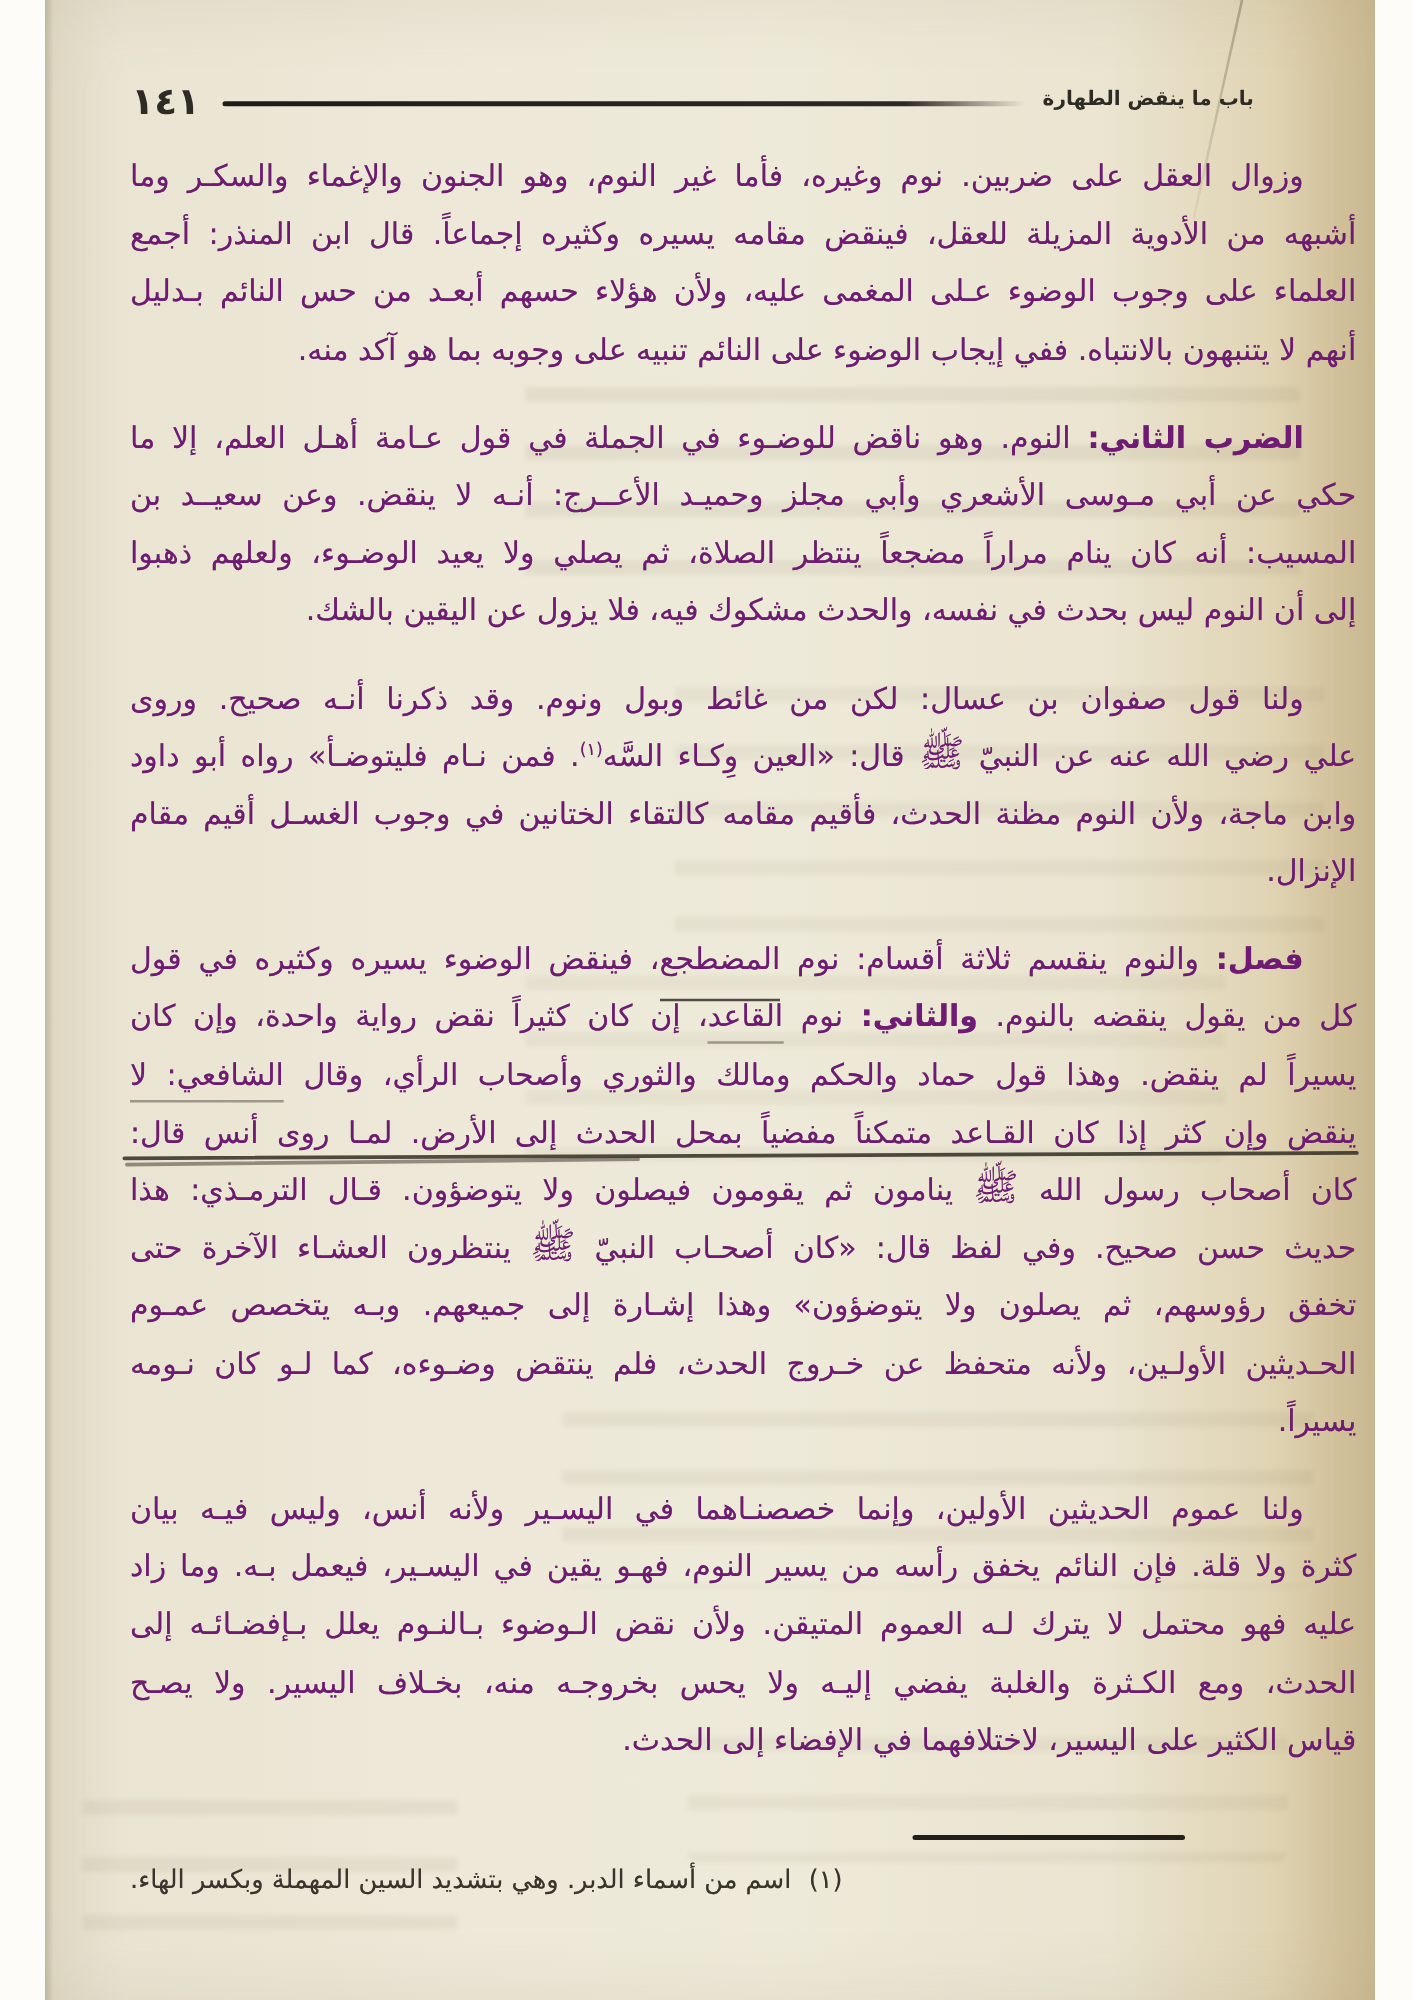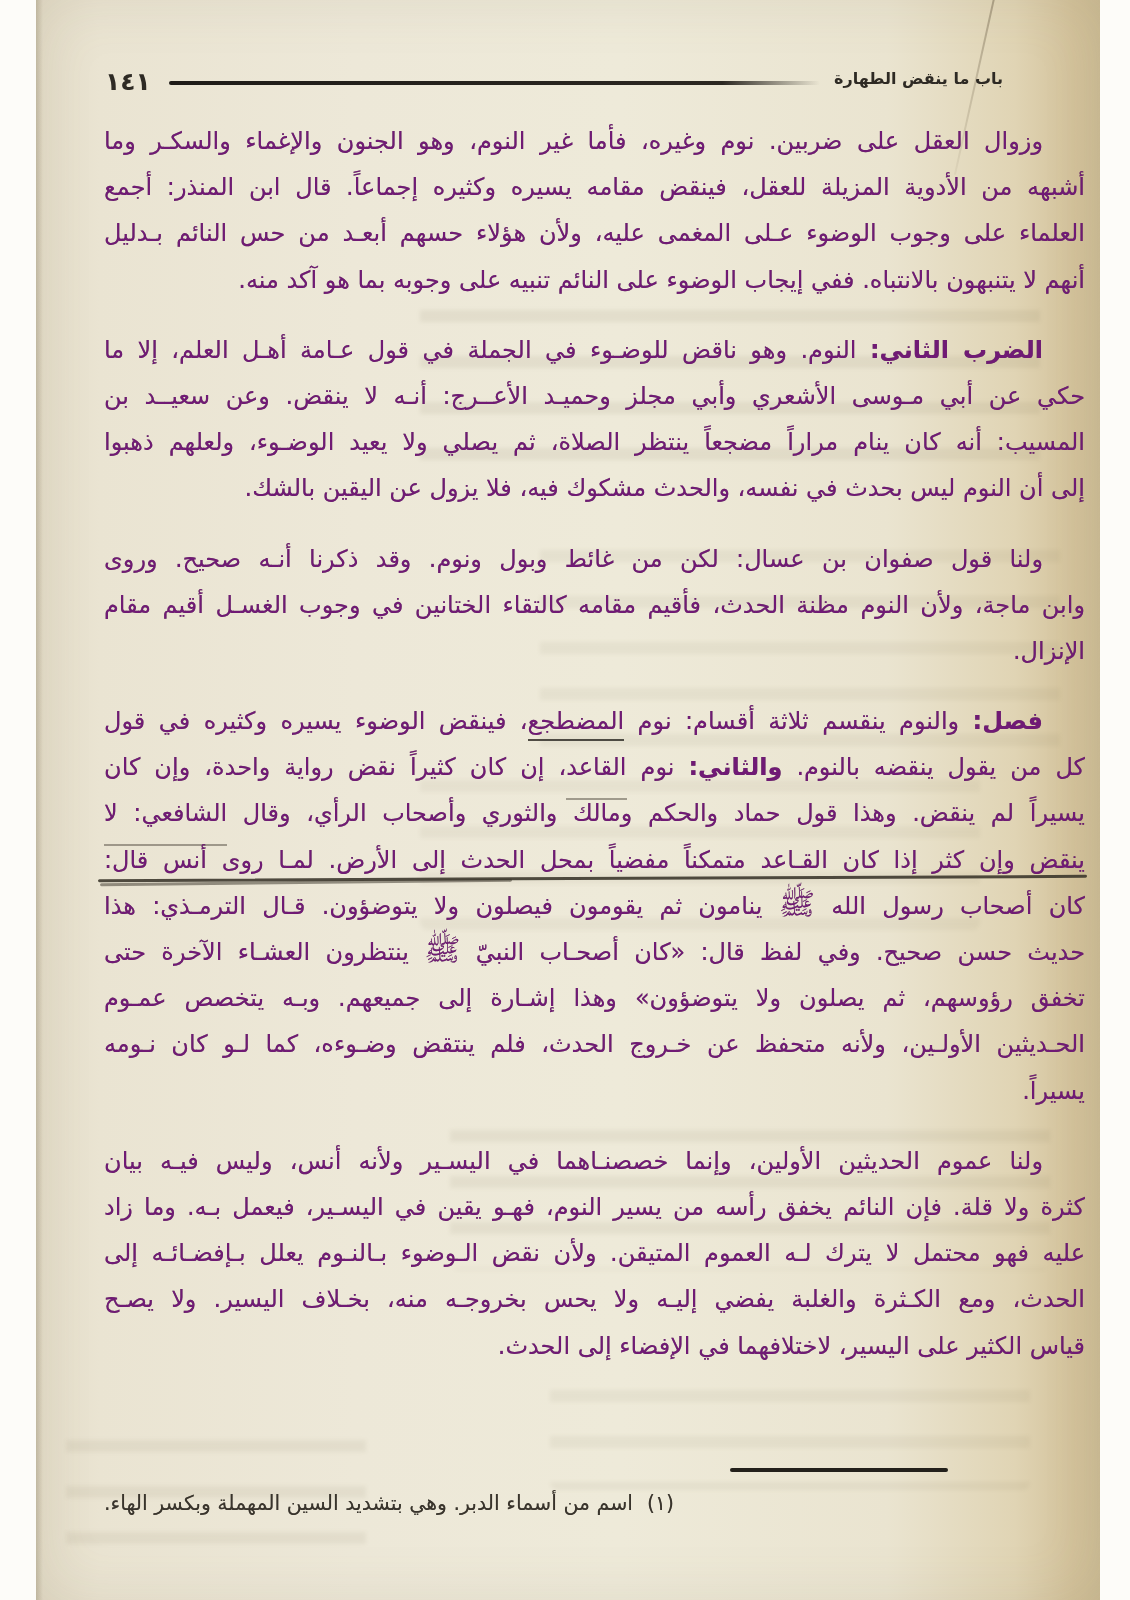--- a/index.html
+++ b/index.html
@@ -42,44 +42,44 @@
   .header .title{
     font-weight:bold; font-size:16px; margin-right:82px; white-space:nowrap;
     letter-spacing:0;
   }
   .header .rule{
     flex:1 1 auto; height:4px; margin:10px 14px 0 18px;
     background:linear-gradient(90deg,#1f1c18 0%, #2c2822 85%, rgba(44,40,34,0) 100%);
     border-radius:2px;
   }
   .header .pagenum{
-    font-size:25px; font-weight:bold; margin-top:6px; white-space:nowrap;
+    font-size:30px; font-weight:bold; margin-top:6px; white-space:nowrap;
   }
   
   .content{
     position:absolute; top:118px; left:104px; right:45px;
     direction:rtl; color:#701a75; font-size:24px;
     text-shadow:0 0 .5px rgba(51,46,39,.55);
   }
   .paragraph{ margin-bottom:24px; }
   .line{
     height:46.2px; line-height:46.2px;
     text-align:justify; text-align-last:justify; text-justify:inter-word;
     white-space:normal; position:relative;
   }
   .line.last{ text-align-last:right; }
   .line.indent{ padding-right:42px; }
   .bold{ font-weight:bold; }
   .sup{ font-size:14px; vertical-align:super; line-height:0; }
   .saw{ font-size:30px; line-height:0; }
   .u-pen{
-    border-bottom:2.5px solid rgba(52,48,42,.85); padding-bottom:4px;
+    border-bottom:2.5px solid rgba(52,48,42,.85); padding-bottom:18px;
   }
   .u-pencil{
-    border-bottom:2px solid rgba(95,88,76,.55); padding-bottom:17px;
+    border-bottom:2px solid rgba(95,88,76,.55); padding-bottom:6px;
   }
   .ul-long::after{ 
     content:""; position:absolute; left:-6px; right:-2px; bottom:3px; height:3px;
     background:#383329; border-radius:3px; transform:rotate(-.25deg); opacity:.88;
   }
   .ul-long::before{ 
     content:""; position:absolute; left:-4px; bottom:-1px; width:42%; height:2.5px;
     background:#454034; border-radius:3px; transform:rotate(-.6deg); opacity:.55;
   }
   
@@ -122,20 +122,21 @@
       <div class="line last"><span>أنهم لا يتنبهون بالانتباه. ففي إيجاب الوضوء على النائم تنبيه على وجوبه بما هو آكد منه.</span></div>
     </div>
     <div class="paragraph">
       <div class="line indent"><span class="bold">الضرب الثاني:</span><span> النوم. وهو ناقض للوضـوء في الجملة في قول عـامة أهـل العلم، إلا ما</span></div>
       <div class="line"><span>حكي عن أبي مـوسى الأشعري وأبي مجلز وحميـد الأعــرج: أنـه لا ينقض. وعن سعيــد بن</span></div>
       <div class="line"><span>المسيب: أنه كان ينام مراراً مضجعاً ينتظر الصلاة، ثم يصلي ولا يعيد الوضـوء، ولعلهم ذهبوا</span></div>
       <div class="line last"><span>إلى أن النوم ليس بحدث في نفسه، والحدث مشكوك فيه، فلا يزول عن اليقين بالشك.</span></div>
     </div>
     <div class="paragraph">
       <div class="line indent"><span>ولنا قول صفوان بن عسال: لكن من غائط وبول ونوم. وقد ذكرنا أنـه صحيح. وروى</span></div>
+      <div class="line"><span>علي رضي الله عنه عن النبيّ </span><span class="saw">ﷺ</span><span> قال: «العين وِكـاء السَّه</span><span class="sup">(١)</span><span>. فمن نـام فليتوضـأ» رواه أبو داود</span></div>
       <div class="line"><span>وابن ماجة، ولأن النوم مظنة الحدث، فأقيم مقامه كالتقاء الختانين في وجوب الغسـل أقيم مقام</span></div>
       <div class="line last"><span>الإنزال.</span></div>
     </div>
     <div class="paragraph">
       <div class="line indent"><span class="bold">فصل:</span><span> والنوم ينقسم ثلاثة أقسام: نوم </span><span class="u-pen">المضطجع</span><span>، فينقض الوضوء يسيره وكثيره في قول</span></div>
       <div class="line"><span>كل من يقول ينقضه بالنوم. </span><span class="bold">والثاني:</span><span> نوم </span><span class="u-pencil">القاعد</span><span>، إن كان كثيراً نقض رواية واحدة، وإن كان</span></div>
       <div class="line"><span>يسيراً لم ينقض. وهذا قول حماد والحكم ومالك والثوري وأصحاب الرأي، وقال </span><span class="u-pencil">الشافعي: لا</span></div>
       <div class="line ul-long"><span>ينقض وإن كثر إذا كان القـاعد متمكناً مفضياً بمحل الحدث إلى الأرض. لمـا روى أنس قال:</span></div>
       <div class="line"><span>كان أصحاب رسول الله </span><span class="saw">ﷺ</span><span> ينامون ثم يقومون فيصلون ولا يتوضؤون. قـال الترمـذي: هذا</span></div>
       <div class="line"><span>حديث حسن صحيح. وفي لفظ قال: «كان أصحـاب النبيّ </span><span class="saw">ﷺ</span><span> ينتظرون العشـاء الآخرة حتى</span></div>

